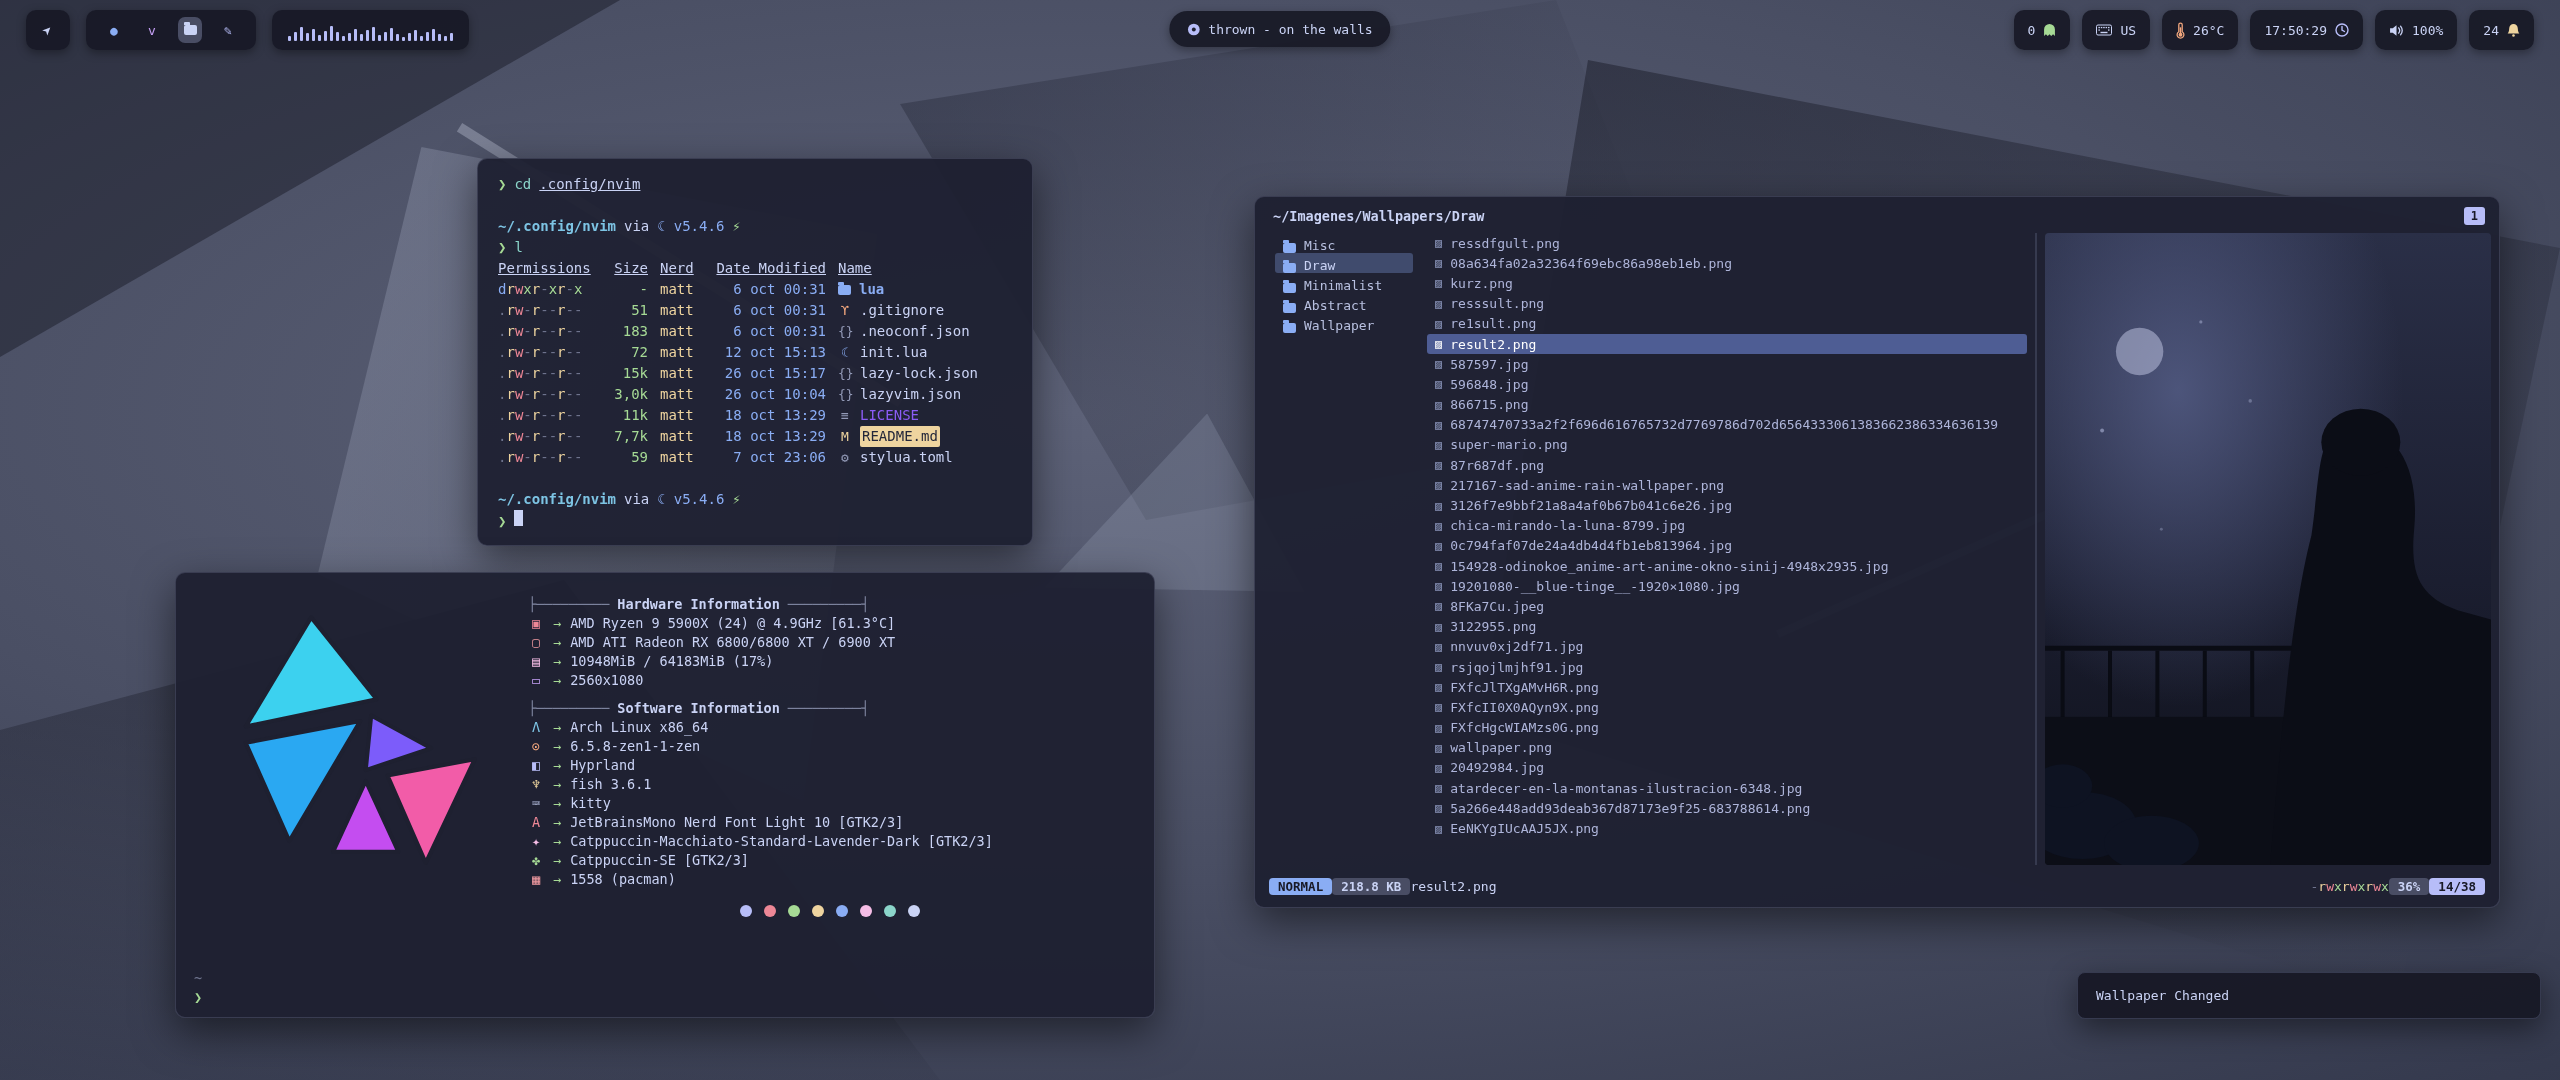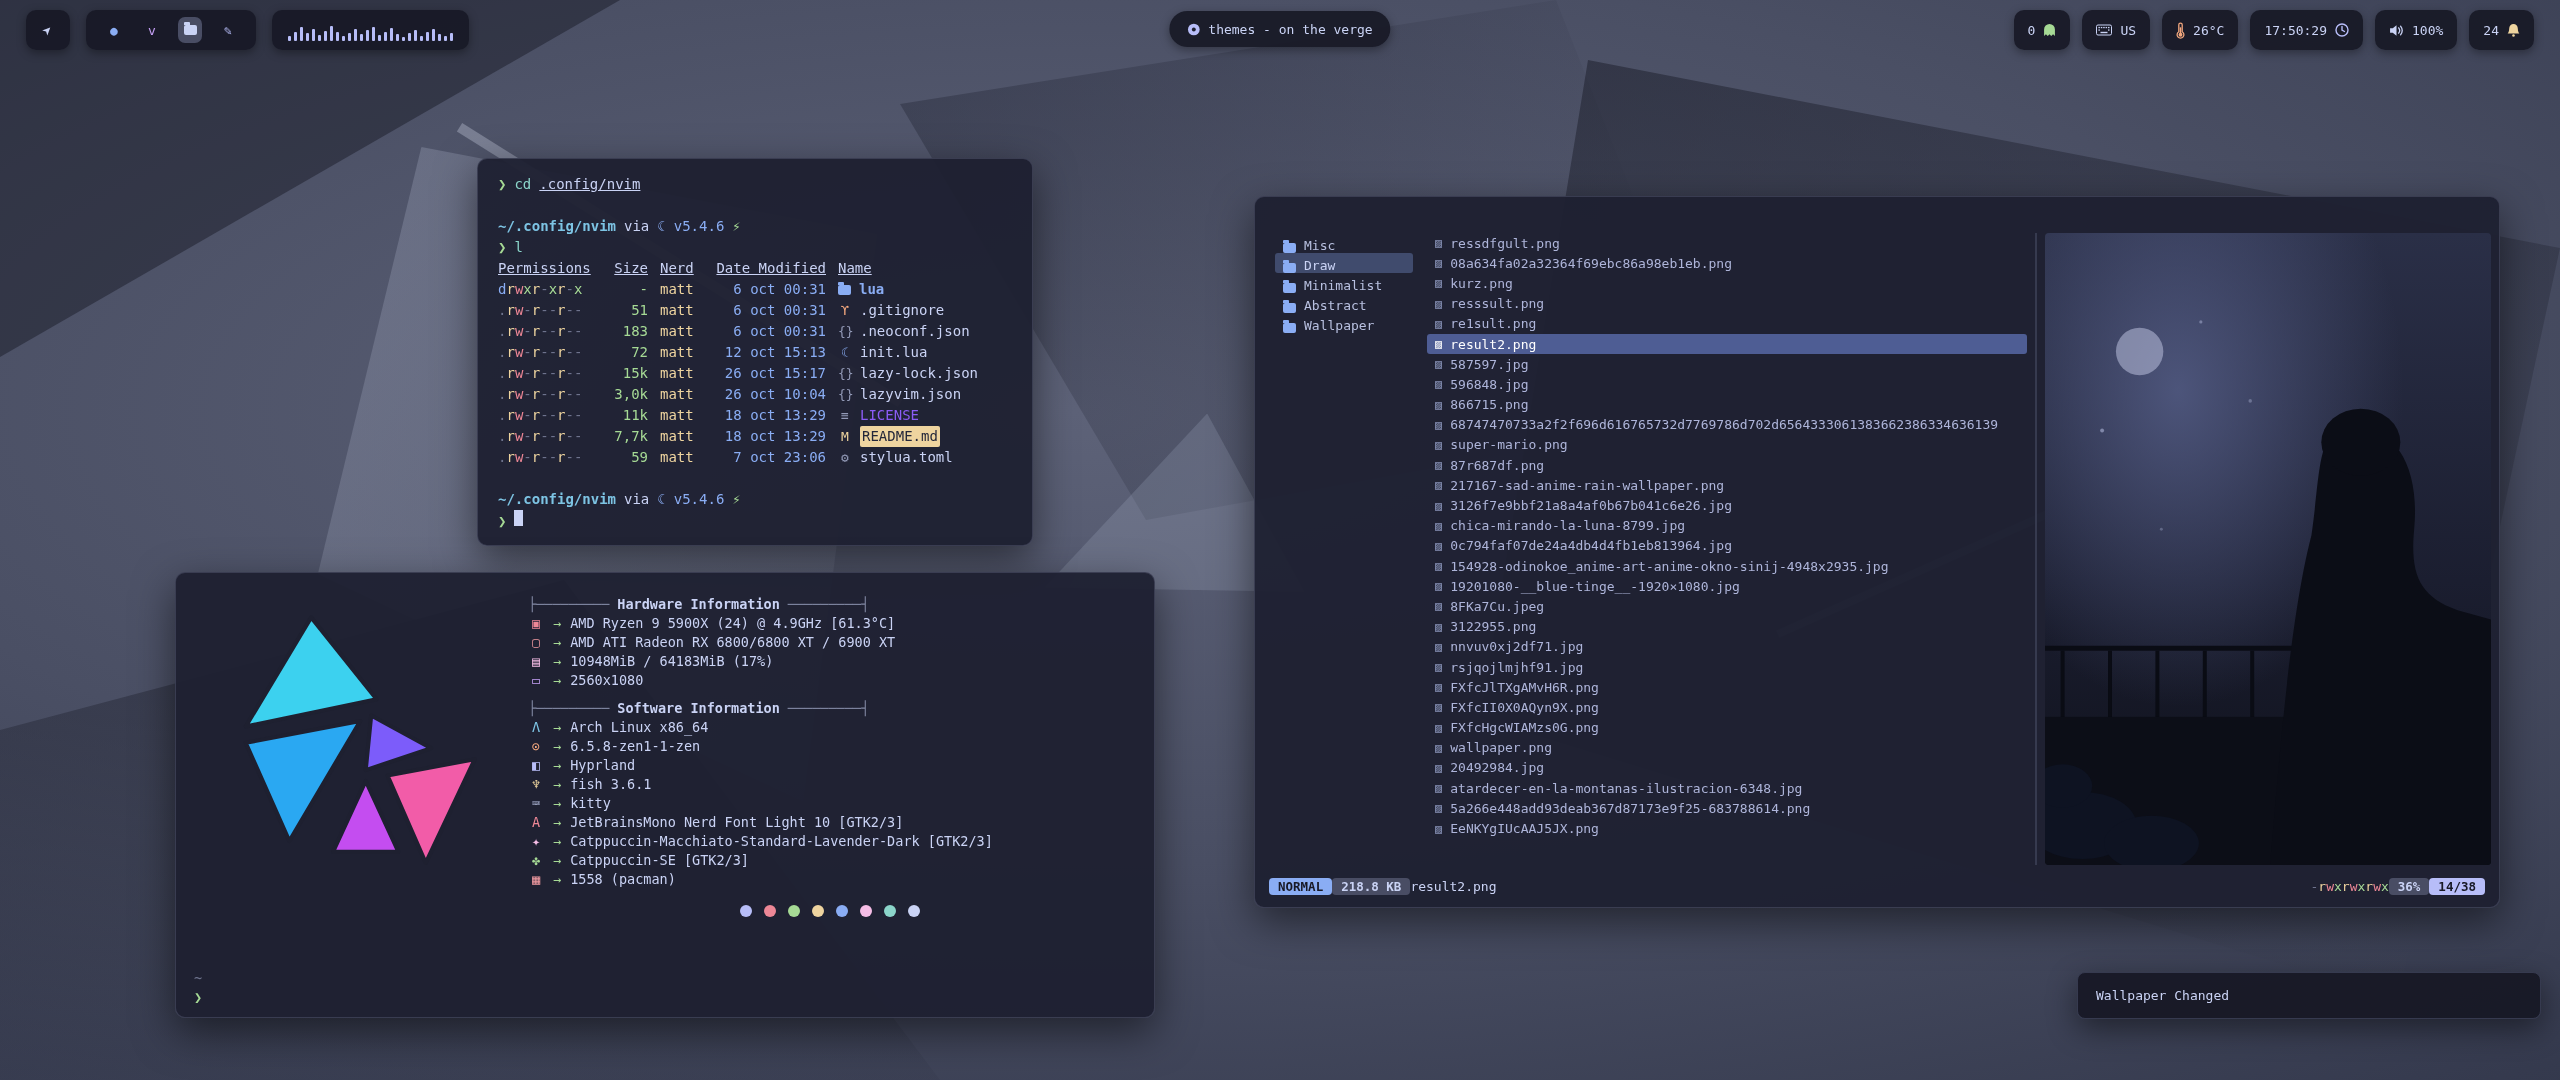--- a/index.html
+++ b/index.html
@@ -196,21 +196,21 @@
         <span class="vbar" style="height: 8px;"></span>
       </div>
   </div>
 
   <div class="tb-center">
     <div class="module music">
       <svg viewBox="0 0 12 12" width="13" height="13">
         <circle cx="6" cy="6" r="5.4" fill="#b7bdf8"></circle>
           <circle cx="6" cy="6" r="1.8" fill="#1e2030"></circle>
       </svg>
-      <span>themes - on the verge</span>
+      <span>thrown - on the walls</span>
     </div>
   </div>
 
   <div class="tb-right">
     <div class="module">
       <span>0</span>
       <svg viewBox="0 0 12 12" width="13" height="13">
         <path d="M1 11 V5 a5 5 0 0 1 10 0 v6 l-1.7 -1.5 L7.6 11 6 9.5 4.4 11 2.7 9.5 Z" fill="#a6da95"></path>
       </svg>
     </div>
@@ -484,20 +484,24 @@
         <span class="dot" style="background: rgb(202, 211, 245);"></span>
       </div>
   </div>
   <div class="fx-prompt">
     <div class="c-dim">~</div>
     <div class="c-green bold">❯</div>
   </div>
 </div>
 
 <div class="win fm">
+  <div class="fm-head">
+    <span class="fm-path">~/Imagenes/Wallpapers/Draw</span>
+    <span class="tab-badge">1</span>
+  </div>
   <div class="fm-sidebar" id="fm-sidebar">
       <div class="sb-row">
         <span class="folder-ico"></span>
         <span class="sb-name">Misc</span>
       </div>
       <div class="sb-row sel">
         <span class="folder-ico"></span>
         <span class="sb-name">Draw</span>
       </div>
       <div class="sb-row">

